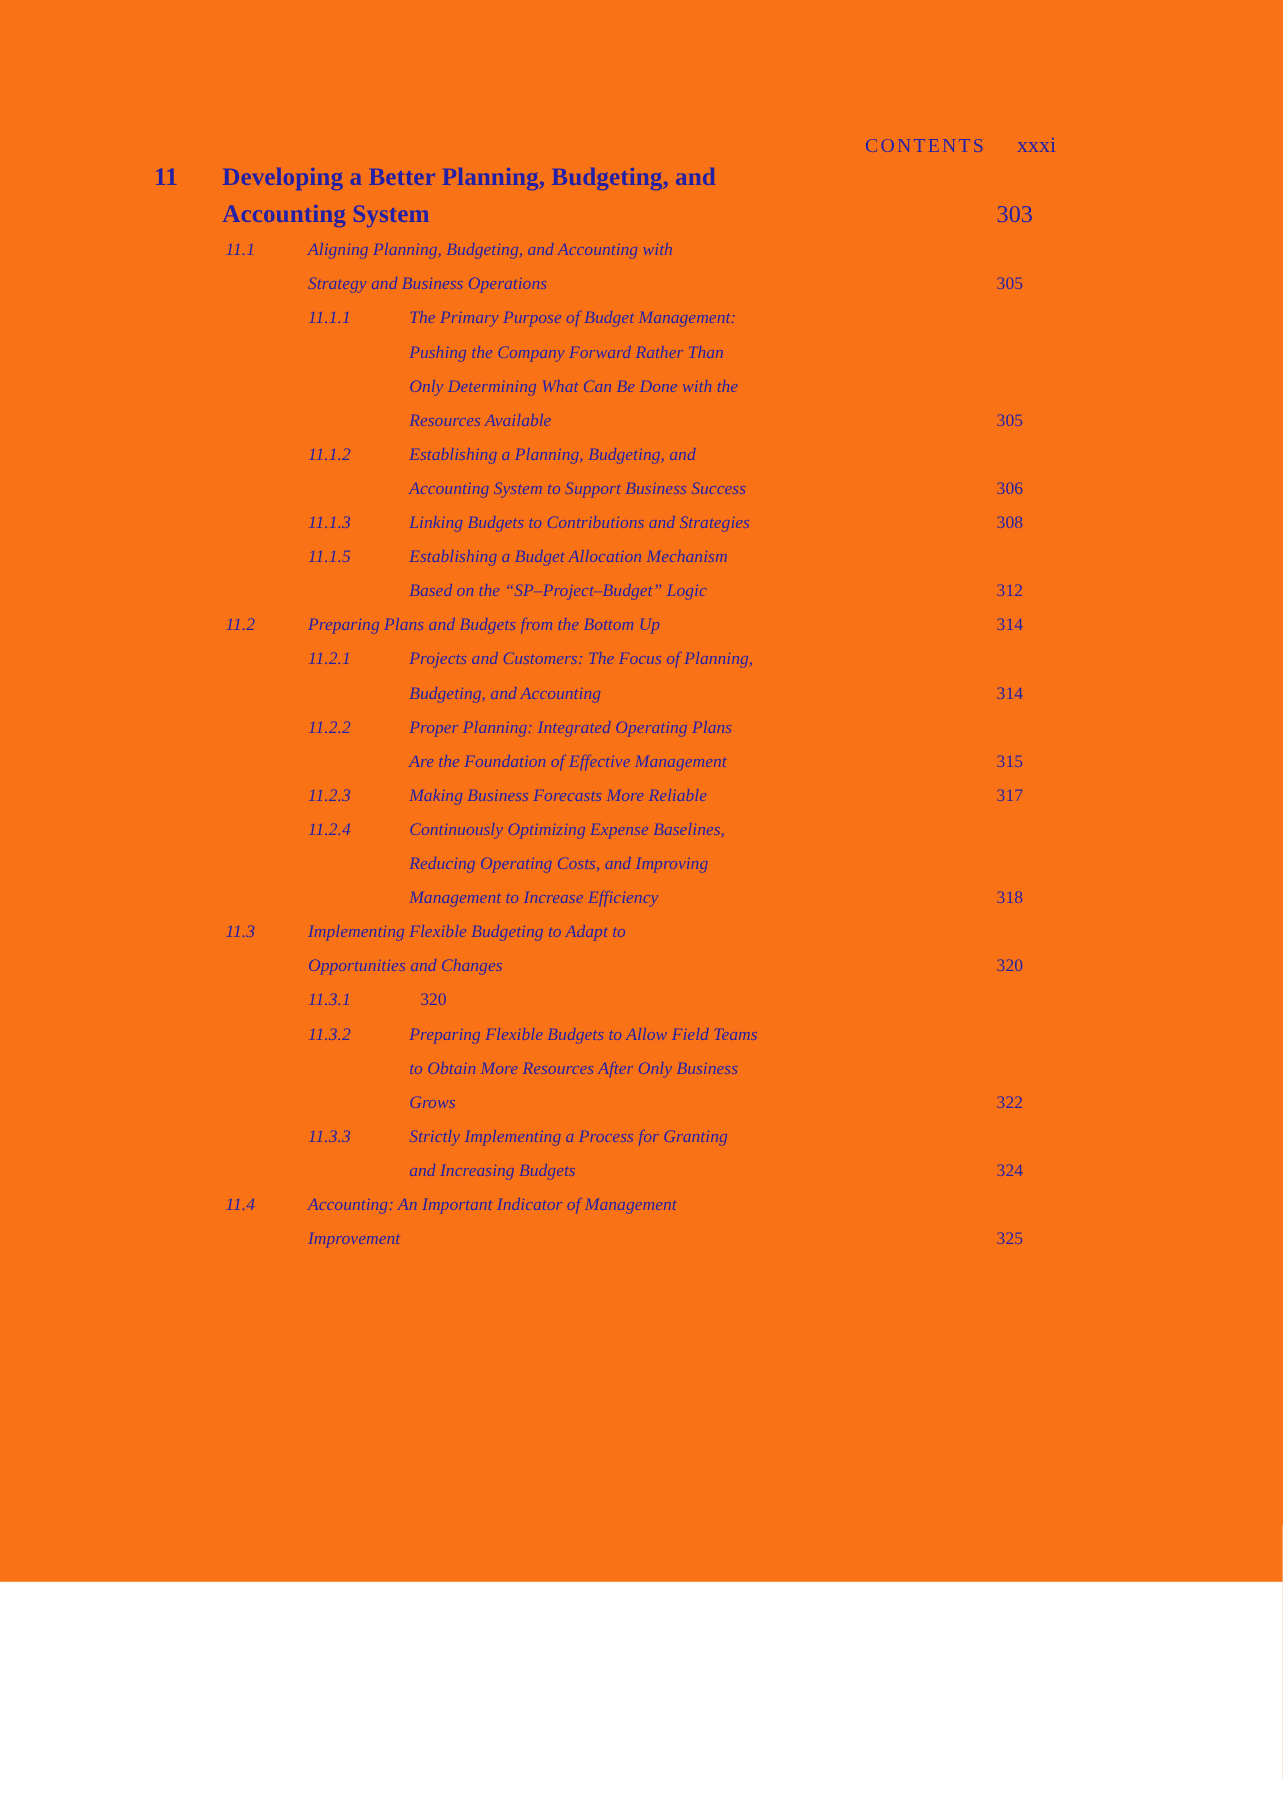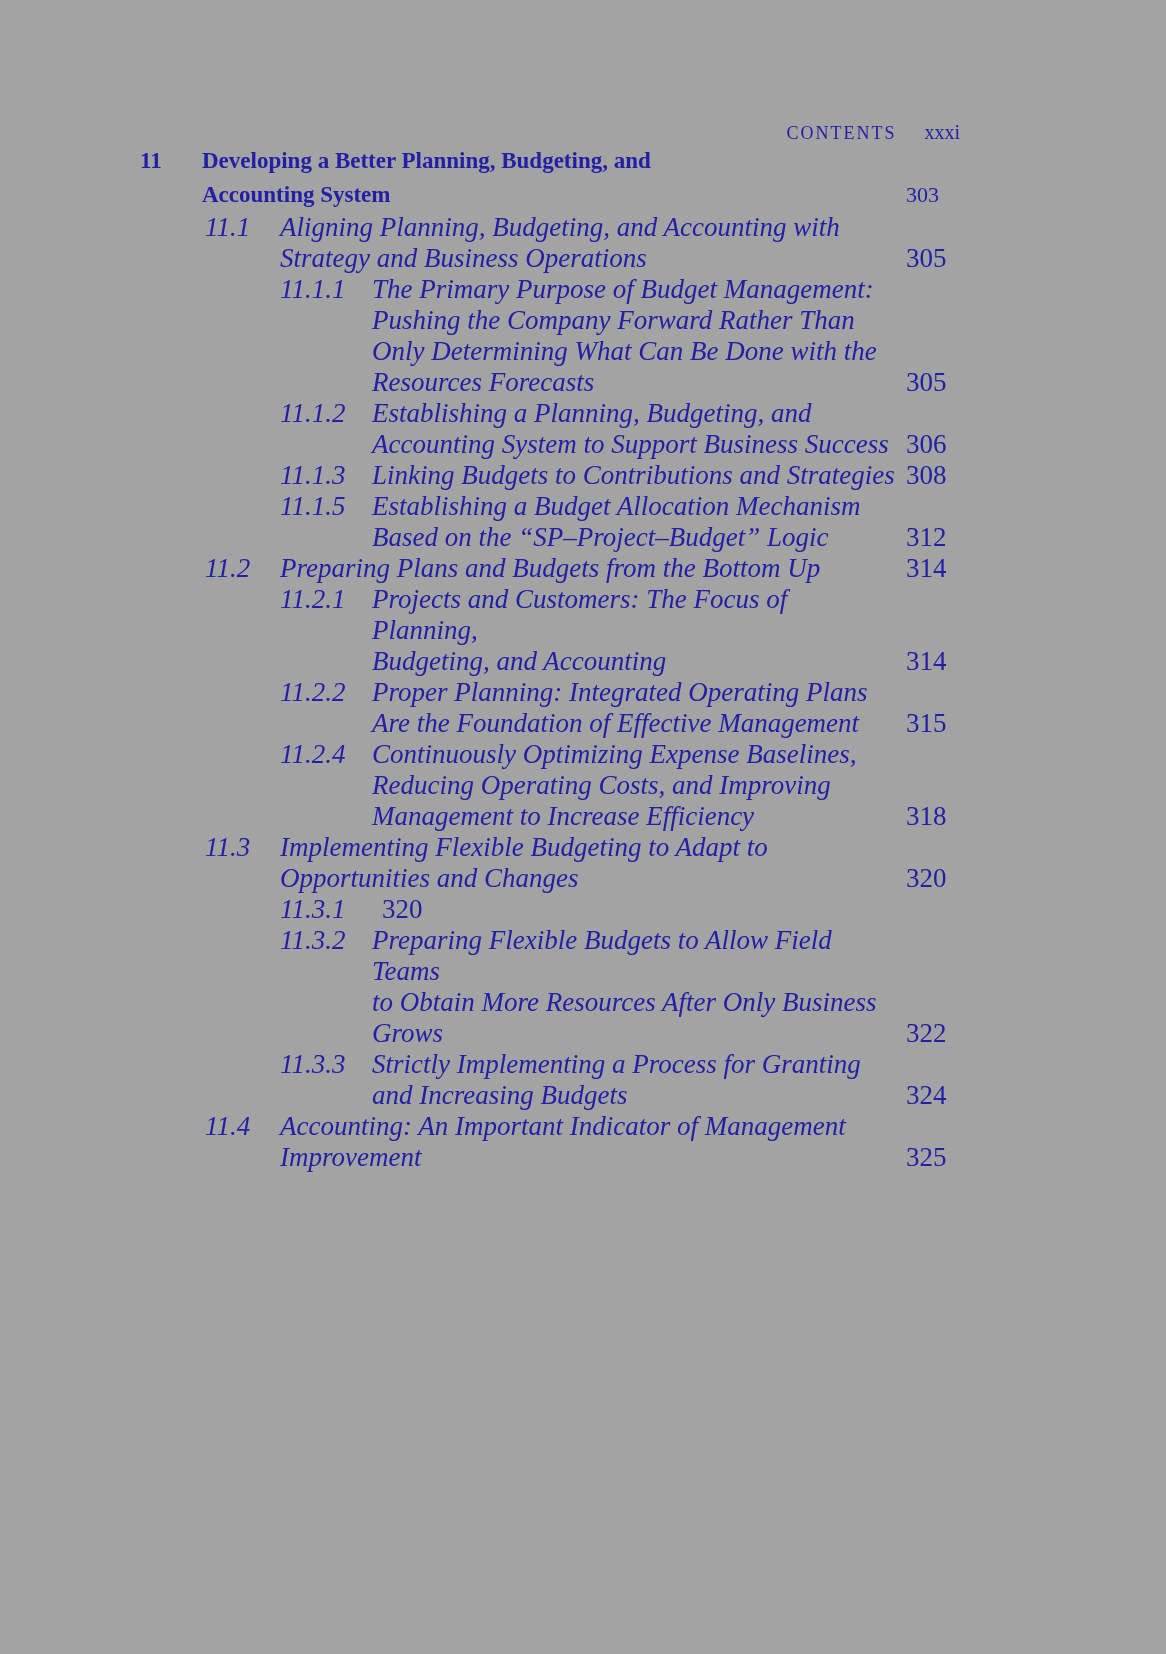--- a/index.html
+++ b/index.html
@@ -8,22 +8,22 @@
     width: 1166px;
     height: 1654px;
     position: relative;
     font-family: "Liberation Serif", serif;
     color: var(--ink, #2320a6);
     overflow: hidden;
   }
   .page {
     position: relative;
     width: 1166px;
-    height: 1654px;
-    background: #a3a3a3;
+    height: 1438px;
+    background: #f97316;
   }
   .page-header {
     position: absolute;
     top: 93px;
     right: 206px;
     font-size: 19px;
     display: flex;
     align-items: baseline;
   }
   .contents-label {
@@ -39,21 +39,21 @@
   }
   .toc {
     position: absolute;
     top: 144px;
     left: 140px;
     width: 820px;
   }
   .toc-row {
     display: flex;
     align-items: flex-start;
-    font-size: 27px;
+    font-size: 16px;
     line-height: 31px;
     font-style: italic;
   }
   .toc-row .num {
     flex: 0 0 auto;
   }
   .toc-row .text {
     flex: 1 1 auto;
     white-space: pre-line;
   }
@@ -103,21 +103,21 @@
         <span class="num">11.1</span>
         <span class="text">Aligning Planning, Budgeting, and Accounting with
 Strategy and Business Operations</span>
         <span class="page-num">305</span>
       </div>
       <div class="toc-row level-2">
         <span class="num">11.1.1</span>
         <span class="text">The Primary Purpose of Budget Management:
 Pushing the Company Forward Rather Than
 Only Determining What Can Be Done with the
-Resources Forecasts</span>
+Resources Available</span>
         <span class="page-num">305</span>
       </div>
       <div class="toc-row level-2">
         <span class="num">11.1.2</span>
         <span class="text">Establishing a Planning, Budgeting, and
 Accounting System to Support Business Success</span>
         <span class="page-num">306</span>
       </div>
       <div class="toc-row level-2">
         <span class="num">11.1.3</span>
@@ -139,20 +139,25 @@
         <span class="num">11.2.1</span>
         <span class="text">Projects and Customers: The Focus of Planning,
 Budgeting, and Accounting</span>
         <span class="page-num">314</span>
       </div>
       <div class="toc-row level-2">
         <span class="num">11.2.2</span>
         <span class="text">Proper Planning: Integrated Operating Plans
 Are the Foundation of Effective Management</span>
         <span class="page-num">315</span>
+      </div>
+      <div class="toc-row level-2">
+        <span class="num">11.2.3</span>
+        <span class="text">Making Business Forecasts More Reliable</span>
+        <span class="page-num">317</span>
       </div>
       <div class="toc-row level-2">
         <span class="num">11.2.4</span>
         <span class="text">Continuously Optimizing Expense Baselines,
 Reducing Operating Costs, and Improving
 Management to Increase Efficiency</span>
         <span class="page-num">318</span>
       </div>
       <div class="toc-row level-1">
         <span class="num">11.3</span>

